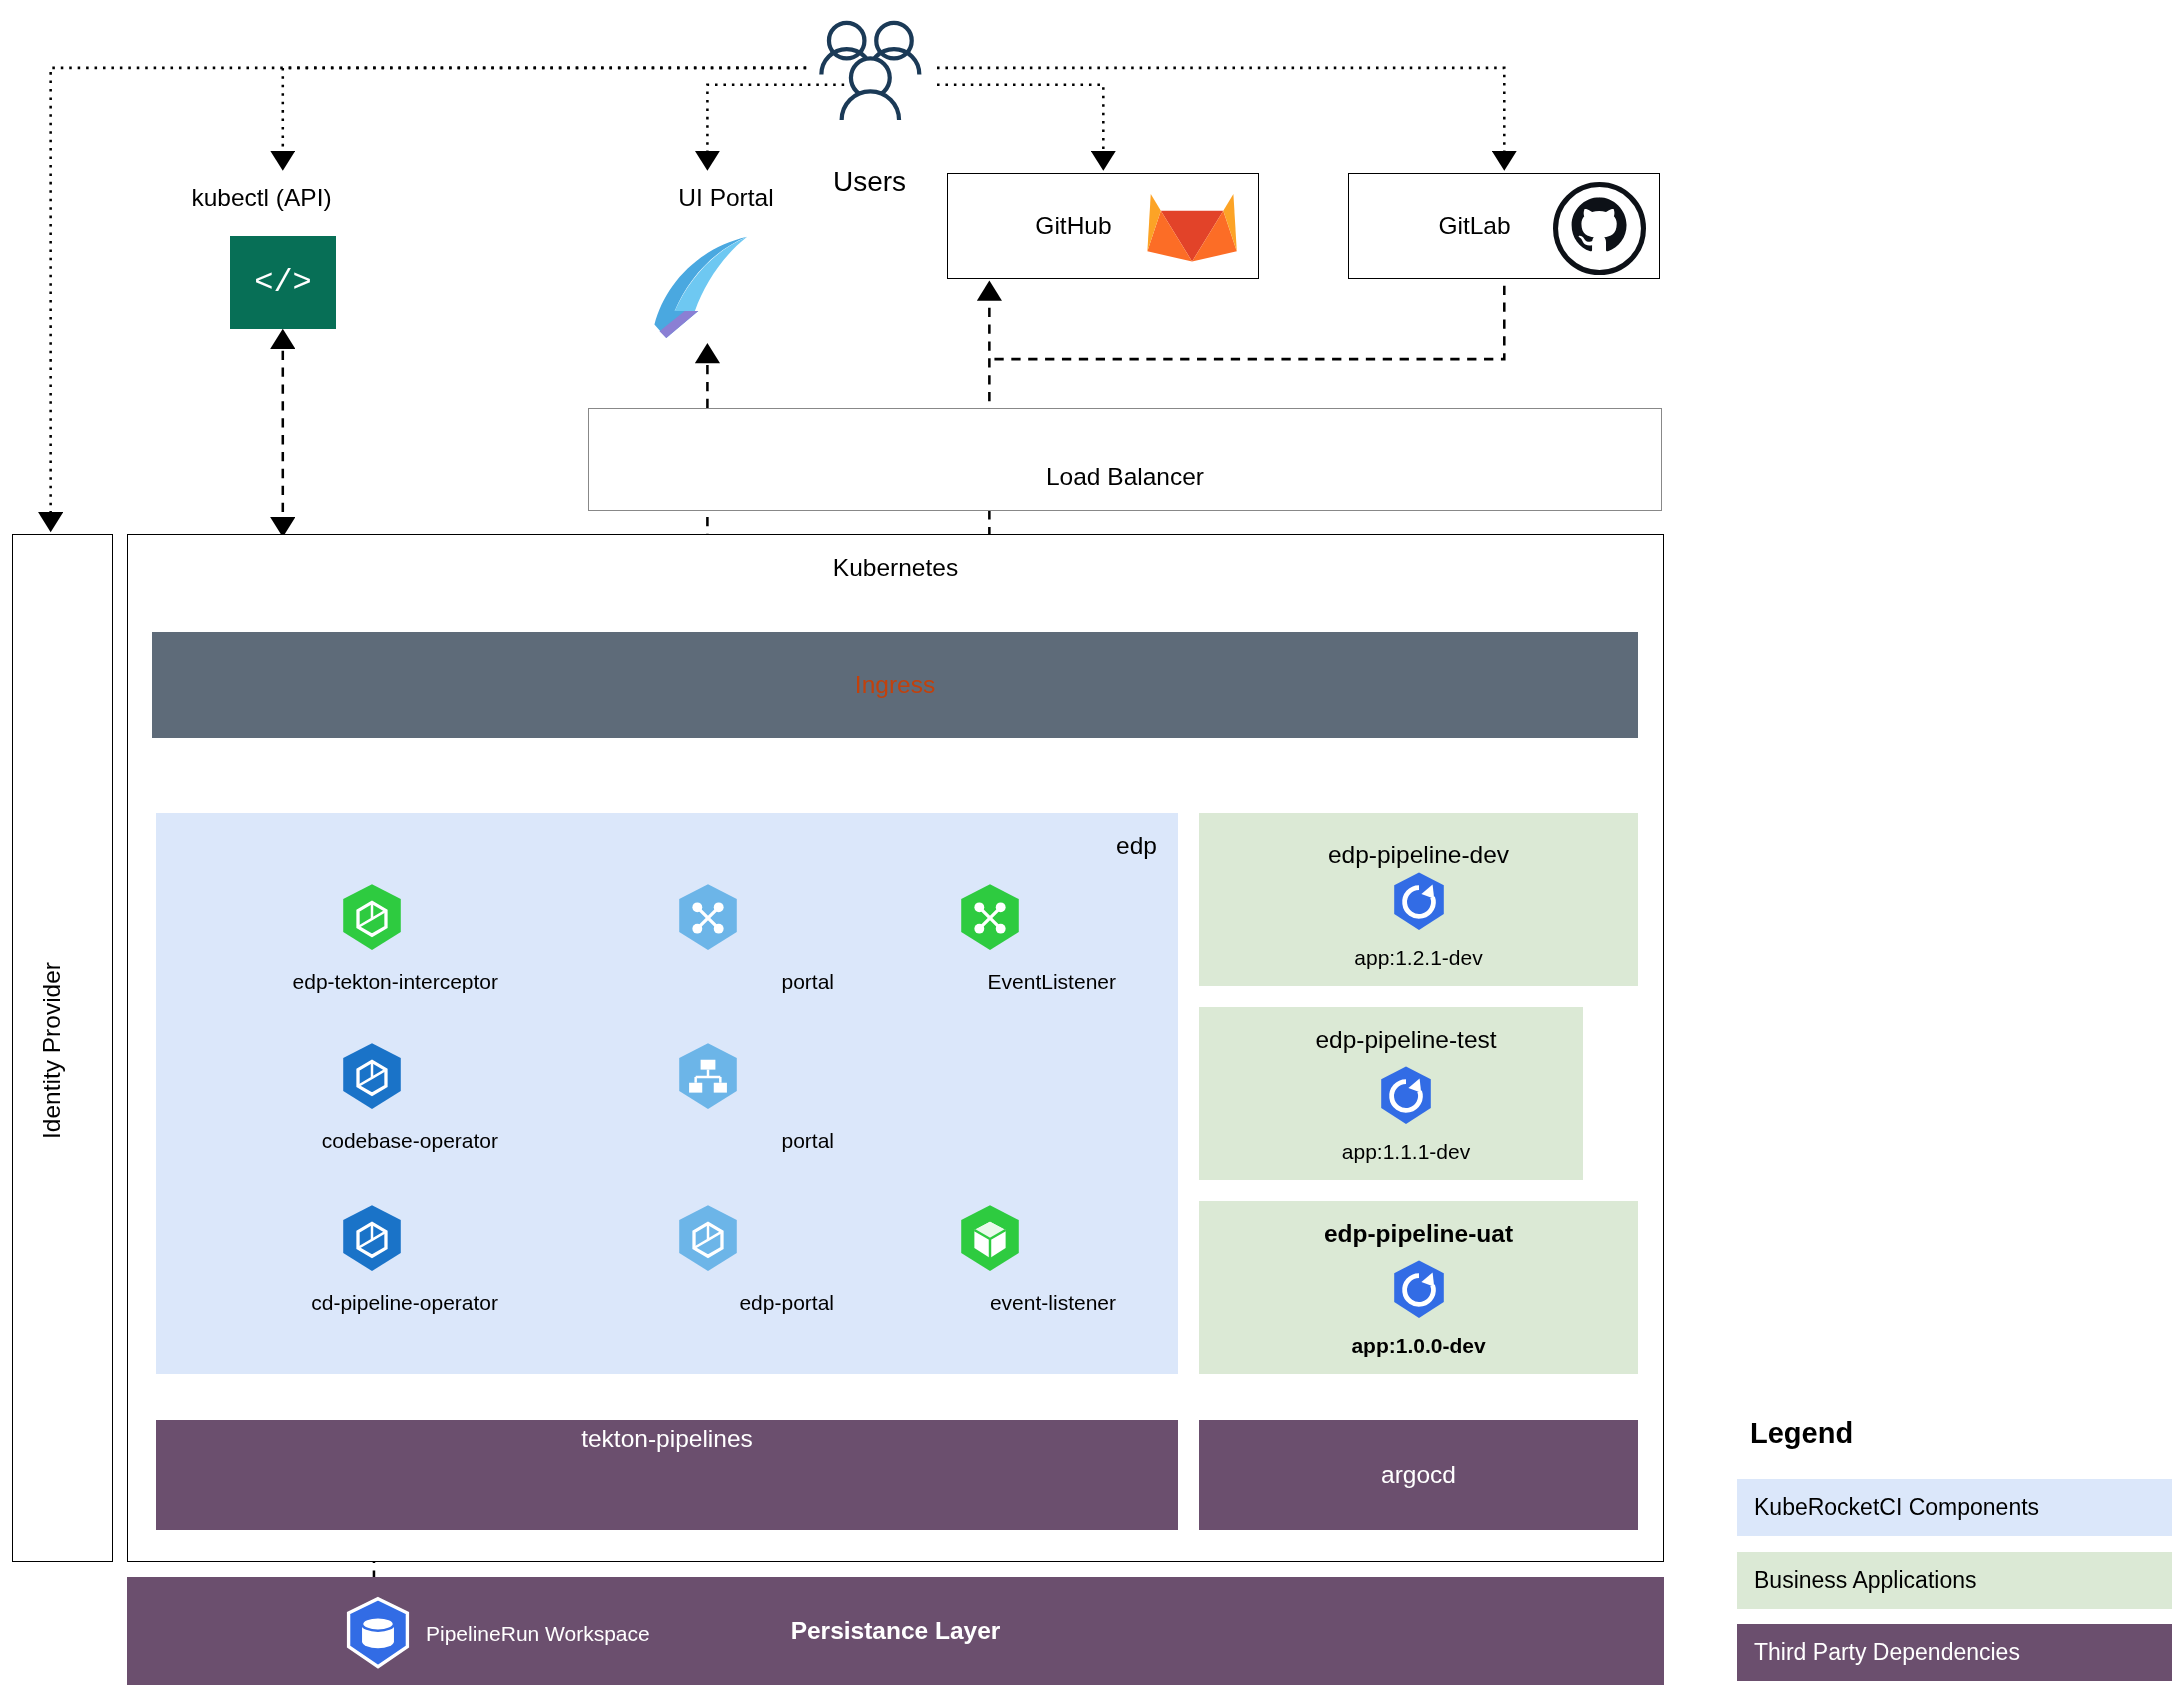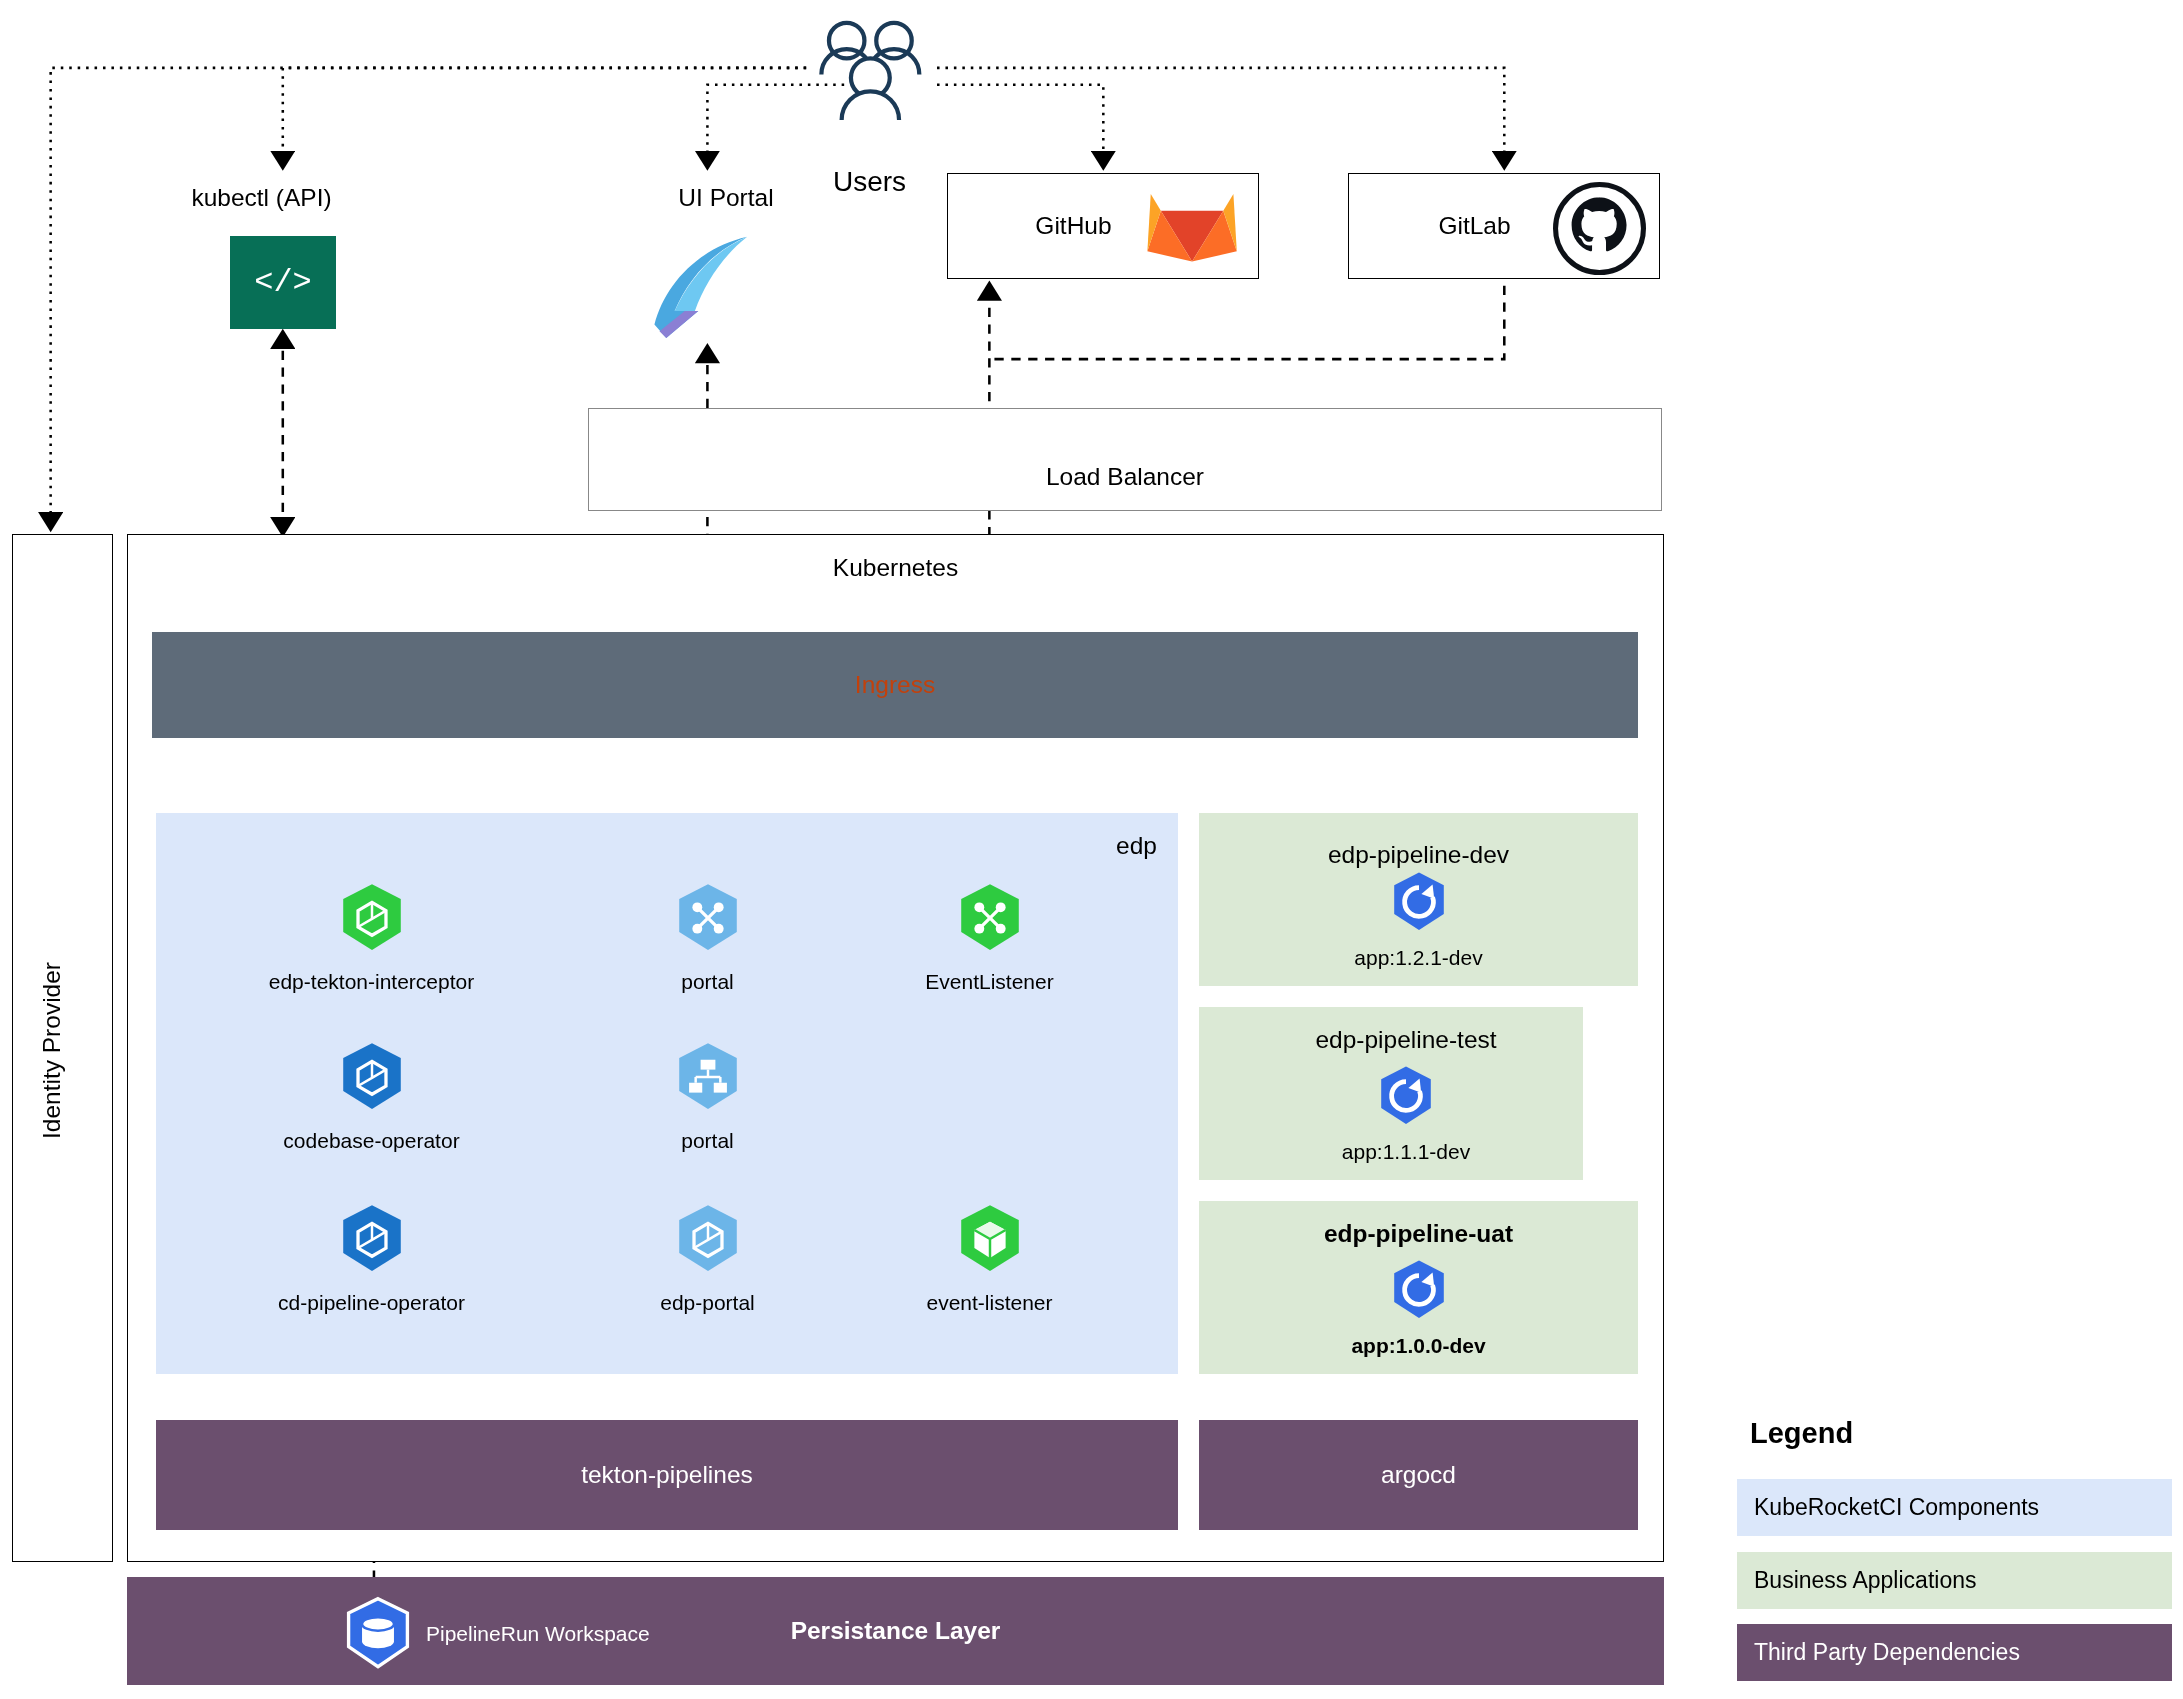--- a/index.html
+++ b/index.html
@@ -68,31 +68,31 @@
 
   #ingress-box {
     left: 152px; top: 632px; width: 1486px; height: 106px;
     background: #5e6b79;
   }
   #ingress-label { left: 152px; top: 632px; width: 1486px; height: 106px; color:#c2410c; font-size: 24.5px; }
 
   #edp-box { left: 156px; top: 813px; width: 1022px; height: 561px; background: #dbe7fa; }
   #edp-label { left: 1013px; top: 827px; width: 144px; height: 38px; font-size: 24.5px; justify-content: flex-end; }
 
-  .comp { position: absolute; width: 253px; text-align: center; }
+  .comp { position: absolute; width: 253px; text-align: right; }
   .comp .ic { height: 80px; display: flex; align-items: center; justify-content: center; }
   .comp .nm { font-size: 21px; margin-top: 11.8px; }
 
   .env-box { background: #dbe9d5; }
   .env-title { position: absolute; width: 100%; text-align: center; font-size: 24.5px; }
   .env-app { position: absolute; width: 100%; text-align: center; font-size: 21px; }
   .env-ic { position: absolute; width: 100%; display: flex; justify-content: center; }
 
   #tekton-box { left: 156px; top: 1420px; width: 1022px; height: 110px; background: #6b4f6e; }
-  #tekton-label { left: 156px; top: 1420px; width: 1022px; height: 110px; color: #ffffff; font-size: 24.5px; }
+  #tekton-label { left: 156px; top: 1384px; width: 1022px; height: 110px; color: #ffffff; font-size: 24.5px; }
   #argocd-box { left: 1199px; top: 1420px; width: 439px; height: 110px; background: #6b4f6e; }
   #argocd-label { left: 1199px; top: 1420px; width: 439px; height: 110px; color: #ffffff; font-size: 24.5px; }
 
   #persistence-box { left: 127px; top: 1577px; width: 1537px; height: 108px; background: #6b4f6e; }
   #persistence-label { left: 659px; top: 1577px; width: 473px; height: 108px; color: #ffffff; font-size: 24.5px; font-weight: bold; }
   #pvc-icon { left: 336px; top: 1596px; width: 84px; height: 76px; }
   #pvc-label { left: 426px; top: 1608px; width: 287px; height: 51px; color: #ffffff; font-size: 21px; justify-content: flex-start; text-align: center; }
 
   
   #legend-title { left: 1750px; top: 1412px; width: 304px; height: 42px; font-size: 29px; font-weight: bold; justify-content: flex-start; }

